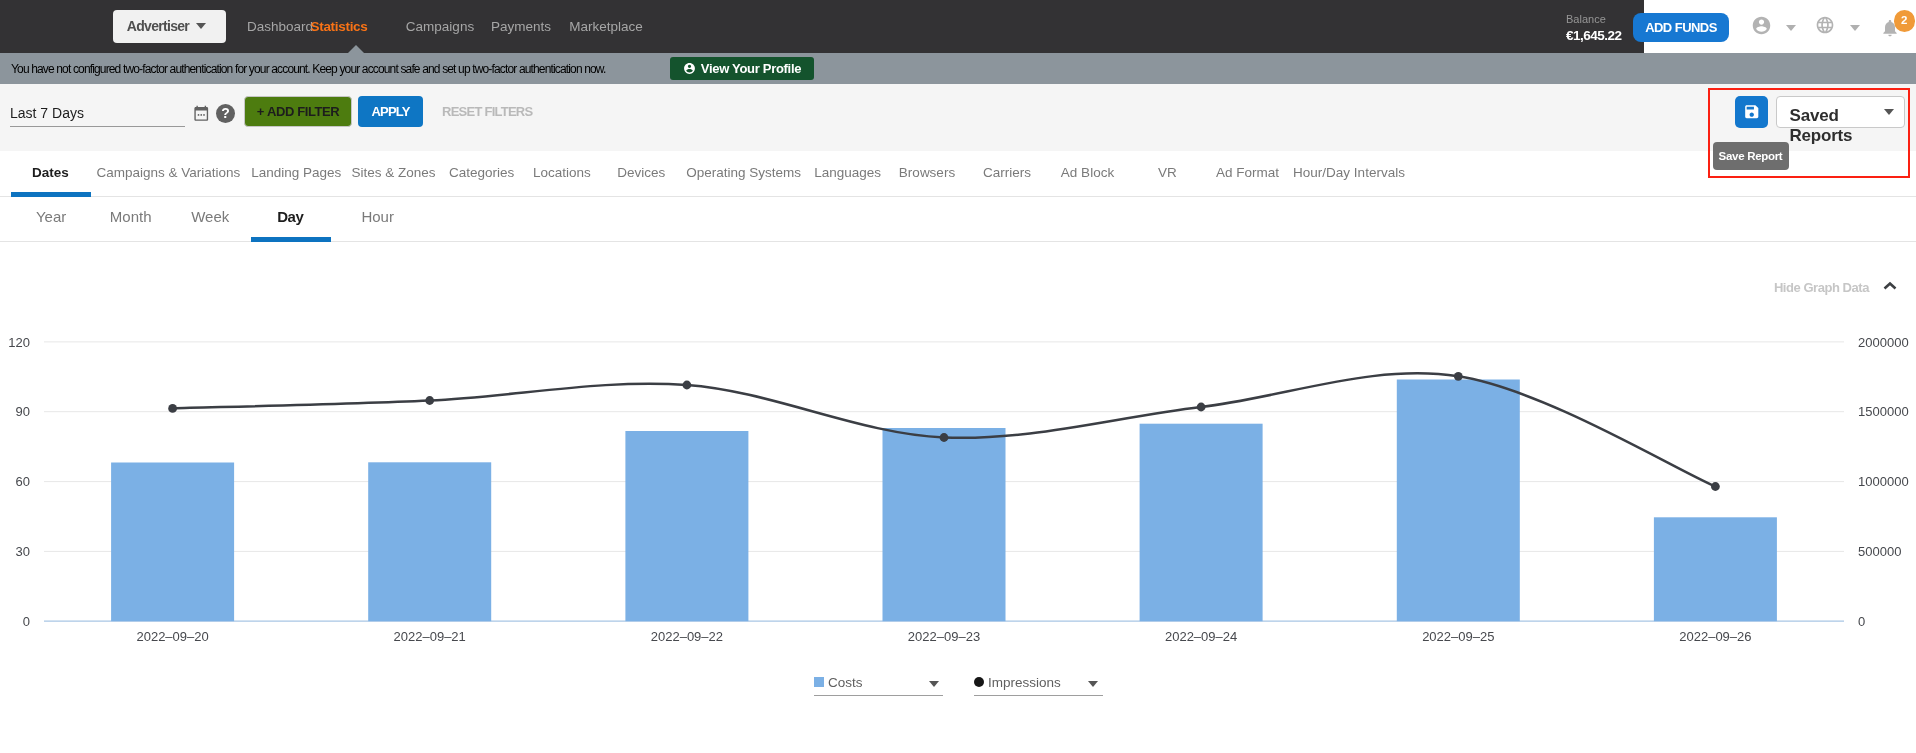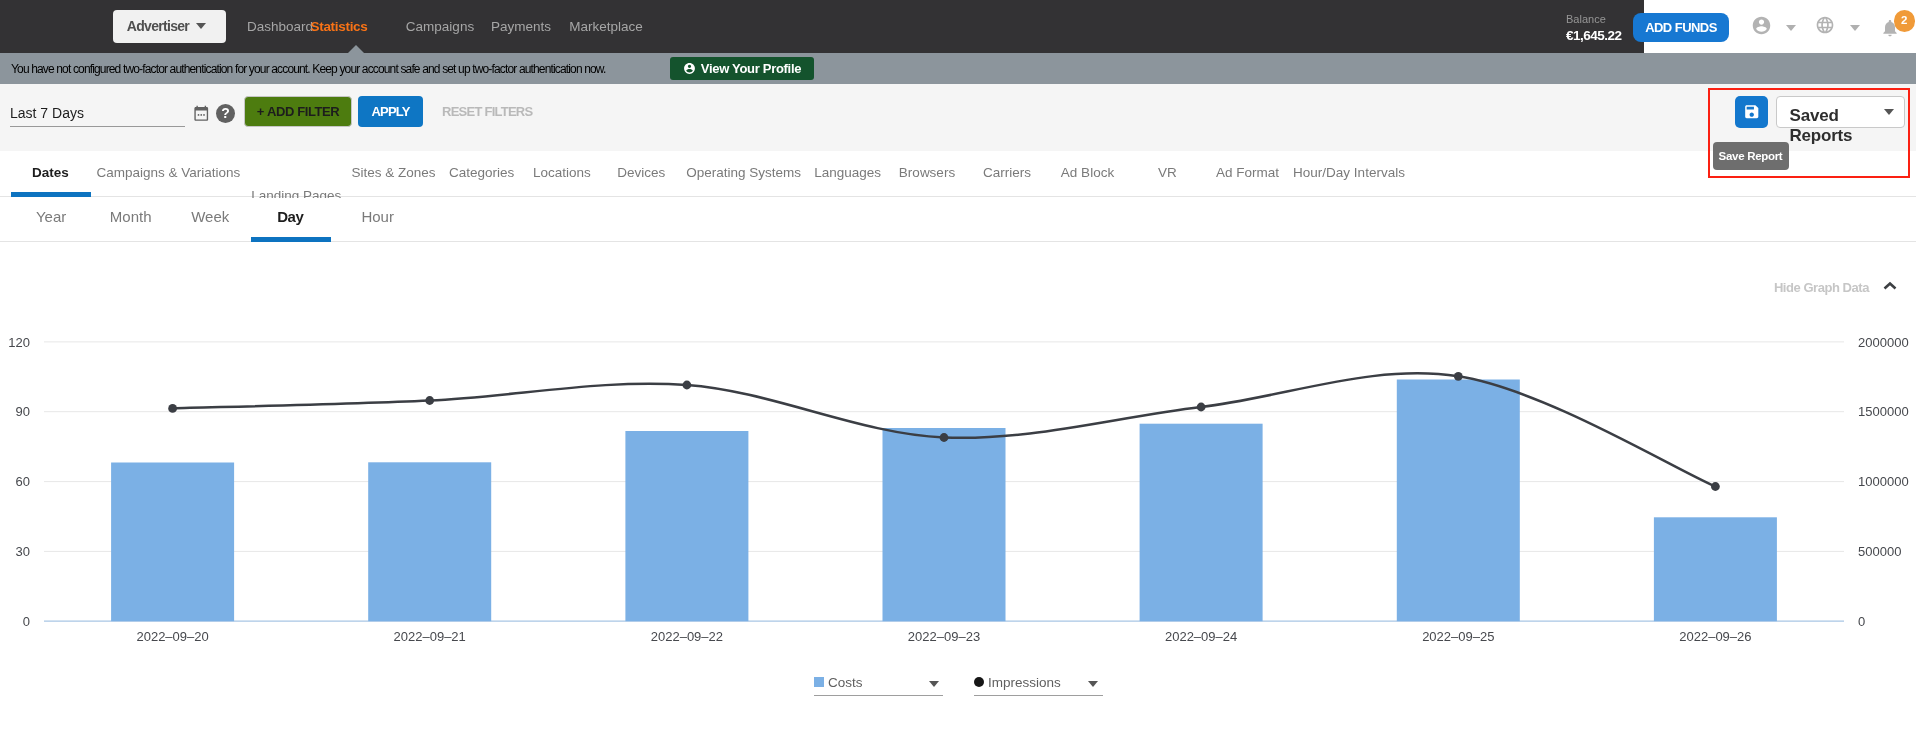--- a/index.html
+++ b/index.html
@@ -113,21 +113,21 @@
   </div>
   <div id="savedrep">
     <span>Saved Reports</span>
     <div class="caret" style="position:absolute; left:107px; top:12px;"></div>
   </div>
   <div id="tooltip">Save Report</div>
 
   <div id="tabs1">
     <div class="tab1 ctr" style="left:50.5px; color:#1d1d1d; font-weight:bold;">Dates</div>
     <div class="tab1 ctr" style="left:168.3px;">Campaigns &amp; Variations</div>
-    <div class="tab1 ctr" style="left:296.3px;margin-top:23px;">Landing Pages</div>
+    <div class="tab1 ctr" style="left:296.3px;">Landing Pages</div>
     <div class="tab1 ctr" style="left:393.5px;">Sites &amp; Zones</div>
     <div class="tab1 ctr" style="left:481.7px;">Categories</div>
     <div class="tab1 ctr" style="left:561.9px;">Locations</div>
     <div class="tab1 ctr" style="left:641.2px;">Devices</div>
     <div class="tab1 ctr" style="left:743.7px;">Operating Systems</div>
     <div class="tab1 ctr" style="left:847.7px;">Languages</div>
     <div class="tab1 ctr" style="left:927px;">Browsers</div>
     <div class="tab1 ctr" style="left:1007px;">Carriers</div>
     <div class="tab1 ctr" style="left:1087.5px;">Ad Block</div>
     <div class="tab1 ctr" style="left:1167.5px;">VR</div>

